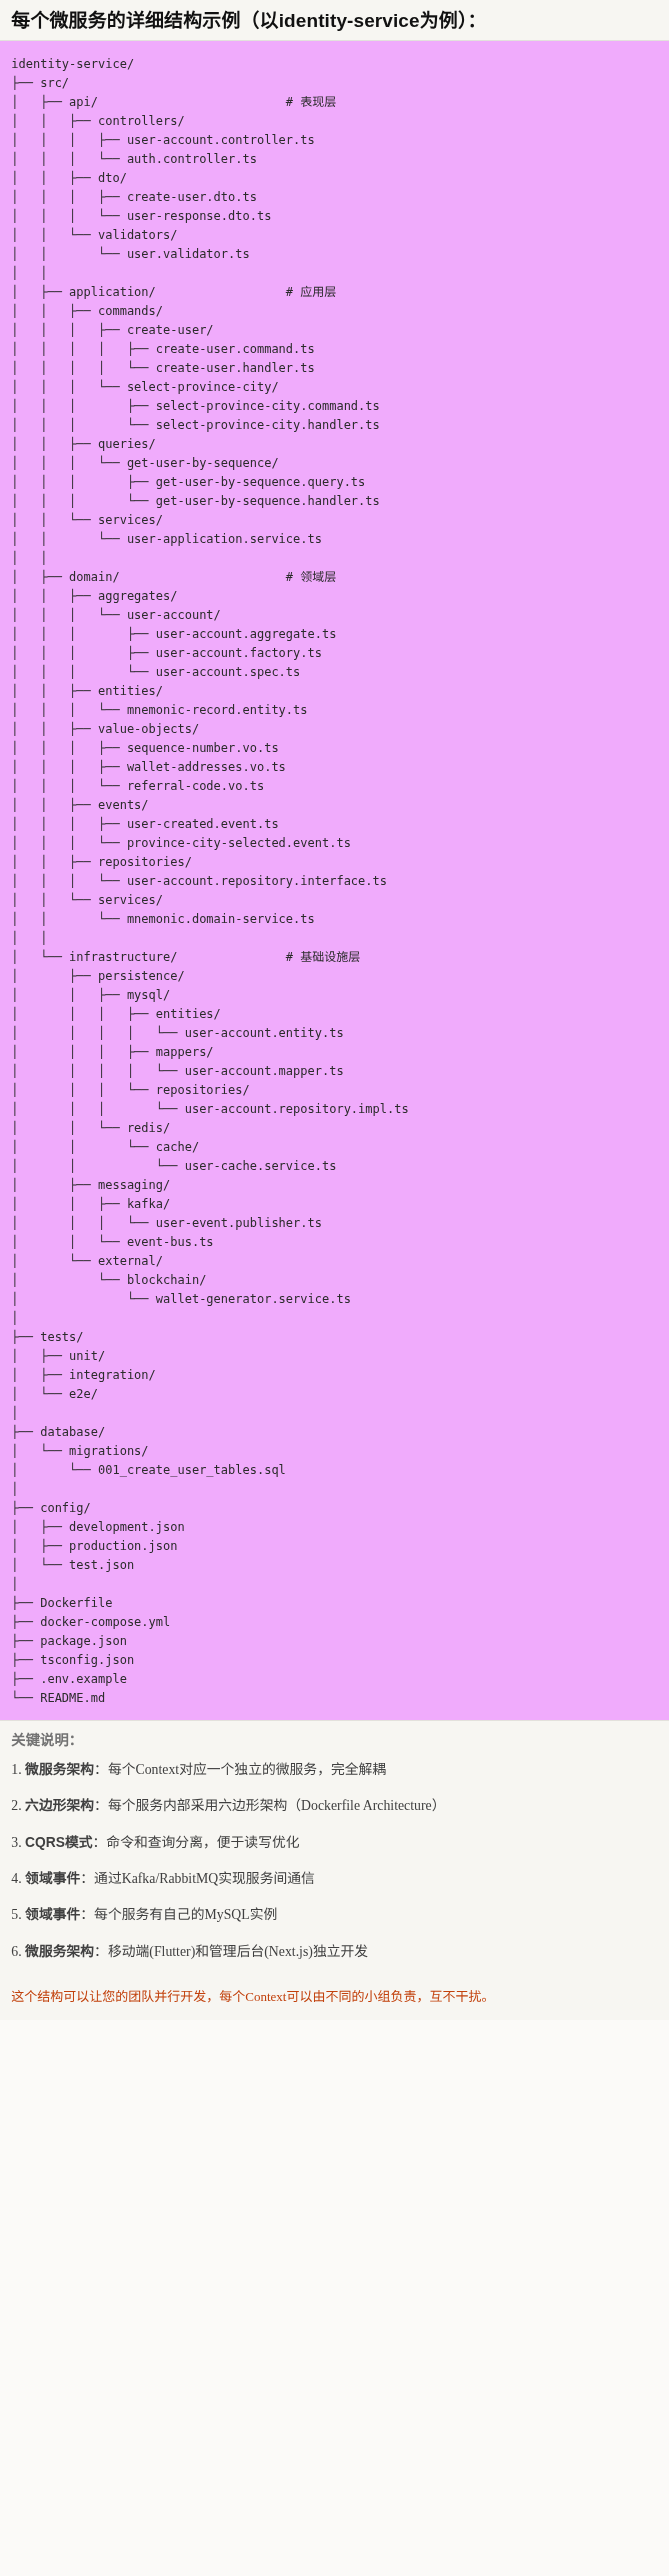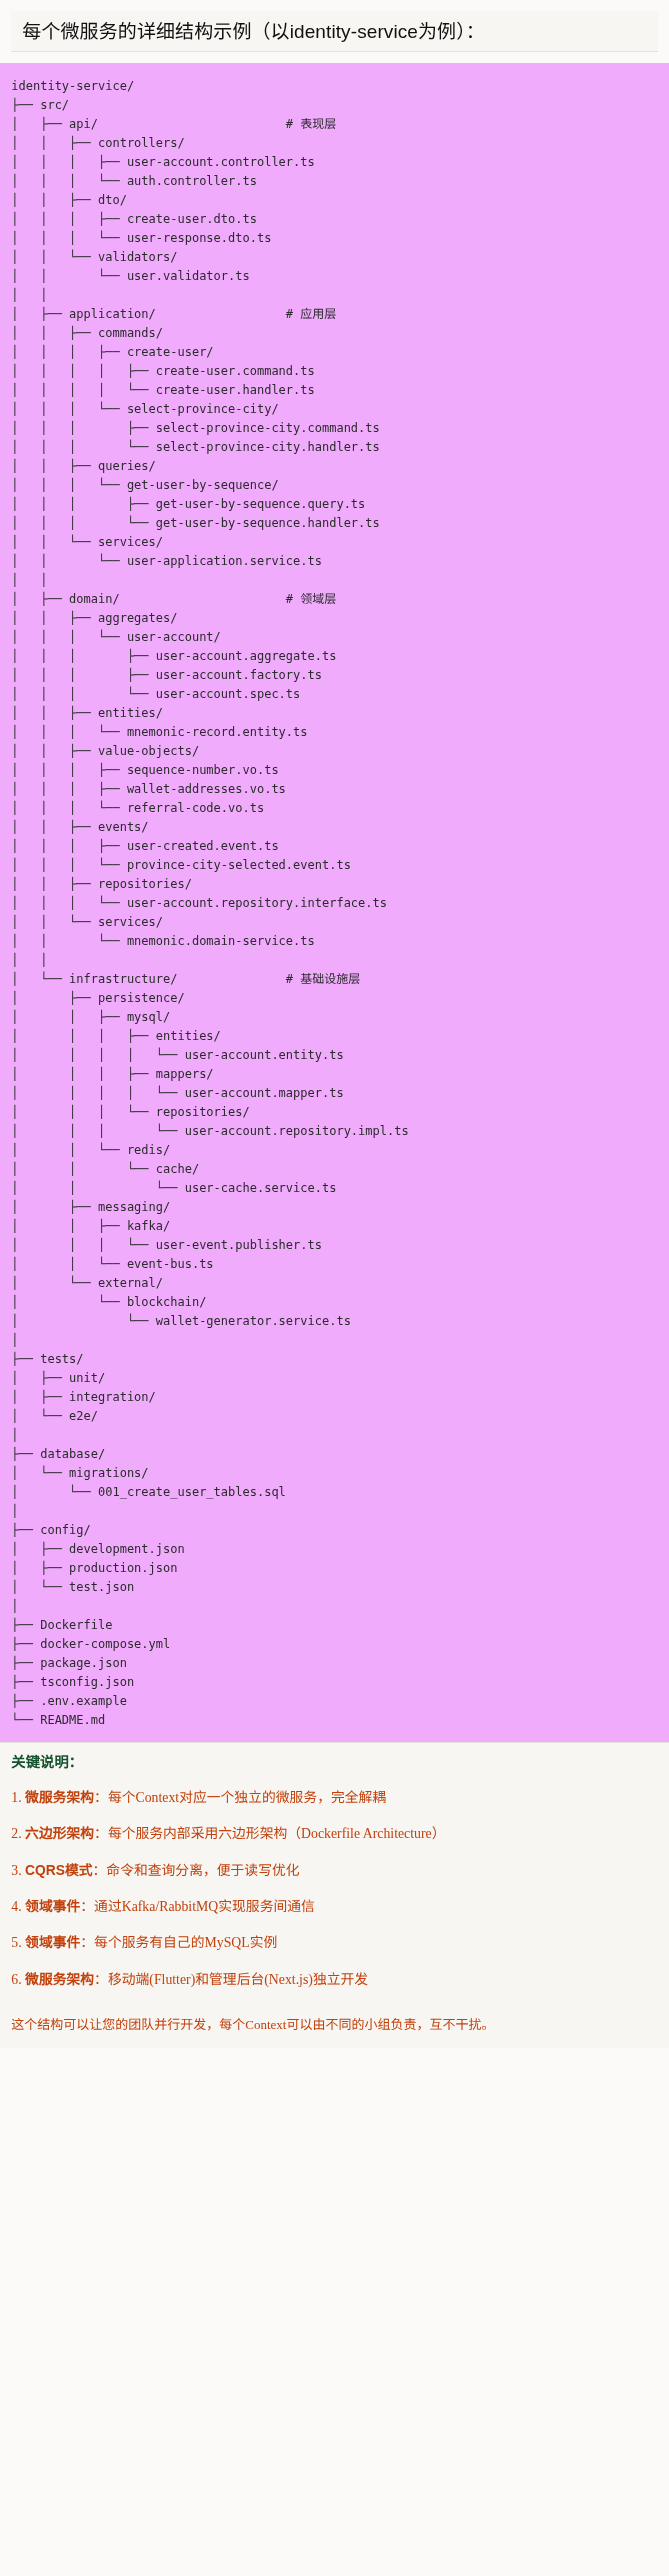--- a/index.html
+++ b/index.html
@@ -12,24 +12,24 @@
     -webkit-font-smoothing:antialiased;
   }
   .page{
     width:669px;
     box-sizing:border-box;
     background:#fbfaf8;
   }
 
   
   .doc-title{
-    margin:11px;
+    margin:0;
     padding:8.8px 11.3px 7.5px 11.3px;
     font-family:"Liberation Sans", sans-serif;
-    font-weight:normal;
+    font-weight:bold;
     font-size:19px;
     line-height:1.25;
     letter-spacing:0.1px;
     color:#111111;
     background:#f7f6f2;
     border-bottom:0.6px solid #e3e1dc;
   }
 
   
   .tree-block{
@@ -56,35 +56,35 @@
   
   .notes{
     padding:10px 11.3px 6.3px 11.3px;
     background:#f7f6f2;
   }
   .notes-title{
     font-family:"Liberation Sans", sans-serif;
     font-weight:bold;
     font-size:14.4px;
     line-height:1.3;
-    color:#14532d;
-    margin:0 0 16px 0;
+    color:#737373;
+    margin:0 0 10px 0;
   }
   ol.note-list{
     margin:0;
     padding:0 0 0 0;
     list-style:none;
     counter-reset:note;
   }
   ol.note-list > li{
     counter-increment:note;
     font-size:13.8px;
     line-height:1.45;
     margin:0 0 16.3px 0;
-    color:#c2410c;
+    color:#404040;
   }
   ol.note-list > li::before{
     content:counter(note) ". ";
     font-family:"Liberation Serif", serif;
   }
   ol.note-list > li .nm{
     font-family:"Liberation Sans", sans-serif;
     font-weight:bold;
   }
   ol.note-list > li .nd{

